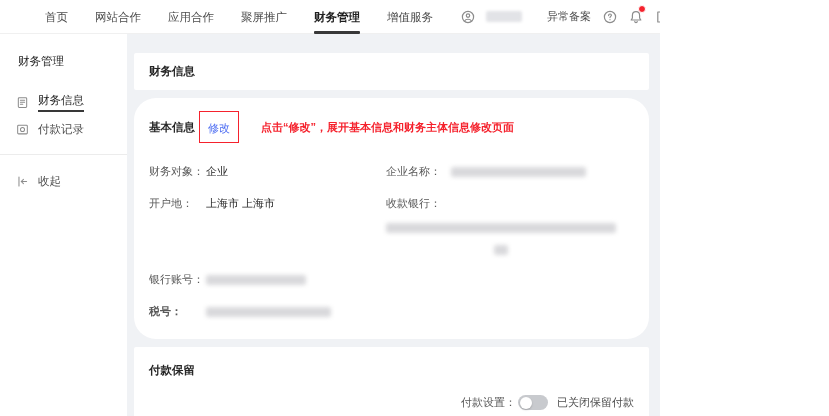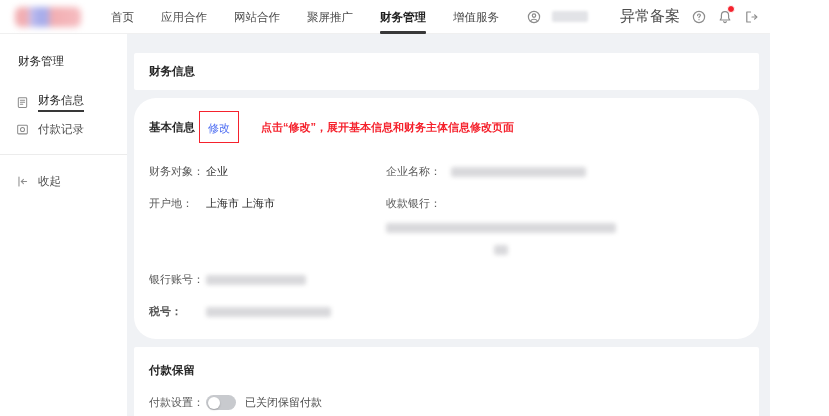--- a/index.html
+++ b/index.html
@@ -1,30 +1,30 @@
 <!DOCTYPE html>
 <html><head>
 <meta charset="utf-8">
 <style>
   * { margin:0; padding:0; box-sizing:border-box; }
   html,body { font-family:"Liberation Sans","DejaVu Sans",sans-serif; }
-  .screen { width:770px; height:416px; background:#f0f2f5; overflow:hidden; position:relative; }
+  .screen { width:660px; height:416px; background:#f0f2f5; overflow:hidden; position:relative; }
 
   
   .header { height:34px; background:#fff; border-bottom:1px solid #f0f0f0; display:flex; align-items:center; padding:0 12px; }
   .logo { width:90px; height:20px; margin-left:3px; border-radius:6px;
           background:linear-gradient(90deg,#f2aeb2 0%,#f2aeb2 20%,#cfc6ef 22%,#a9aeeb 34%,#a9aeeb 50%,#f2aeb2 54%,#f6bcc0 100%);
           filter:blur(3px); }
   .nav { display:flex; margin-left:30px; }
   .nav-item { position:relative; font-size:11.5px; color:#4d4d4d; line-height:34px; height:34px; margin-right:27px; cursor:pointer; white-space:nowrap; }
   .nav-item.active { color:#1f1f1f; font-weight:700; }
   .nav-item.active .nav-underline { position:absolute; left:0; right:0; bottom:0; height:2.5px; background:#383838; border-radius:1px; }
   .hdr-right { margin-left:auto; display:flex; align-items:center; gap:11px; }
   .user-blur { width:36px; height:11px; background:#e2e3e7; border-radius:2px; filter:blur(1.5px); }
-  .hdr-link { font-size:15px; color:#4d4d4d; white-space:nowrap; cursor:pointer; margin-left:21px;text-align:center; }
+  .hdr-link { font-size:11px; color:#4d4d4d; white-space:nowrap; cursor:pointer; margin-left:14px;text-align:center; }
   .hicon { width:15px; height:15px; display:inline-flex; align-items:center; justify-content:center; position:relative; cursor:pointer; }
   .hicon svg { width:14px; height:14px; stroke:#8c8c8c; fill:none; stroke-width:1.2; stroke-linecap:round; stroke-linejoin:round; }
   .badge-dot { position:absolute; top:-4px; right:-3px; width:8px; height:8px; border-radius:50%; background:#f5222d; border:1px solid #fff; }
 
   
   .body { display:flex; height:382px; }
   .sidebar { width:127px; background:#fff; padding-top:20px; flex:none; }
   .sb-title { font-size:11.5px; color:#262626; padding-left:18px; margin-bottom:20px; }
   .sb-item { display:flex; align-items:center; gap:9px; padding-left:16px; height:27px; font-size:11.5px; color:#4d4d4d; cursor:pointer; }
   .sb-item svg { width:13px; height:13px; stroke:#8c8c8c; fill:none; stroke-width:1.1; stroke-linecap:round; stroke-linejoin:round; flex:none; }
@@ -50,37 +50,37 @@
   .lbl-r { color:#595959; width:65px; flex:none; }
   .val { color:#262626; }
   .blur { background:#d9d9dc; border-radius:2px; filter:blur(2px); align-self:center; }
   .bank-col { display:flex; flex-direction:column; }
   .bank-line1 { width:230px; height:10px; margin-top:12px; }
   .bank-line2 { width:14px; height:10px; margin-top:12px; }
 
   
   .card-pay { padding:16px 15px 18px; }
   .pay-title { font-size:11.5px; font-weight:700; color:#262626; margin-bottom:17px; }
-  .pay-row { display:flex; align-items:center; font-size:11px; }
+  .pay-row { display:flex; align-items:center; font-size:11px;justify-content:flex-end; }
   .toggle { width:30px; height:15px; border-radius:8px; background:#c8cace; position:relative; flex:none; cursor:pointer; }
   .toggle .knob { position:absolute; left:1.5px; top:1.5px; width:12px; height:12px; border-radius:50%; background:#fff; box-shadow:0 1px 2px rgba(0,0,0,.2); }
   .toggle-status { margin-left:9px; color:#4d4d4d; }
   .pay-note { margin-top:13px; margin-left:77px; font-size:11px; color:#595959; }
 </style>
 </head>
 <body>
 
 <div class="screen">
 
   <div class="header">
     <div class="logo"></div>
     <div class="nav">
       <div class="nav-item"><span>首页</span></div>
+      <div class="nav-item"><span>网站合作</span></div>
       <div class="nav-item"><span>应用合作</span></div>
-      <div class="nav-item"><span>网站合作</span></div>
       <div class="nav-item"><span>聚屏推广</span></div>
       <div class="nav-item active"><span>财务管理</span><span class="nav-underline"></span></div>
       <div class="nav-item"><span>增值服务</span></div>
     </div>
     <div class="hdr-right">
       <span class="hicon">
         <svg viewBox="0 0 14 14">
             <circle cx="7" cy="7" r="5.6"></circle>
             <circle cx="7" cy="5.6" r="1.7"></circle>
             <path d="M3.9 10.6 C4.6 8.8 9.4 8.8 10.1 10.6"></path>

